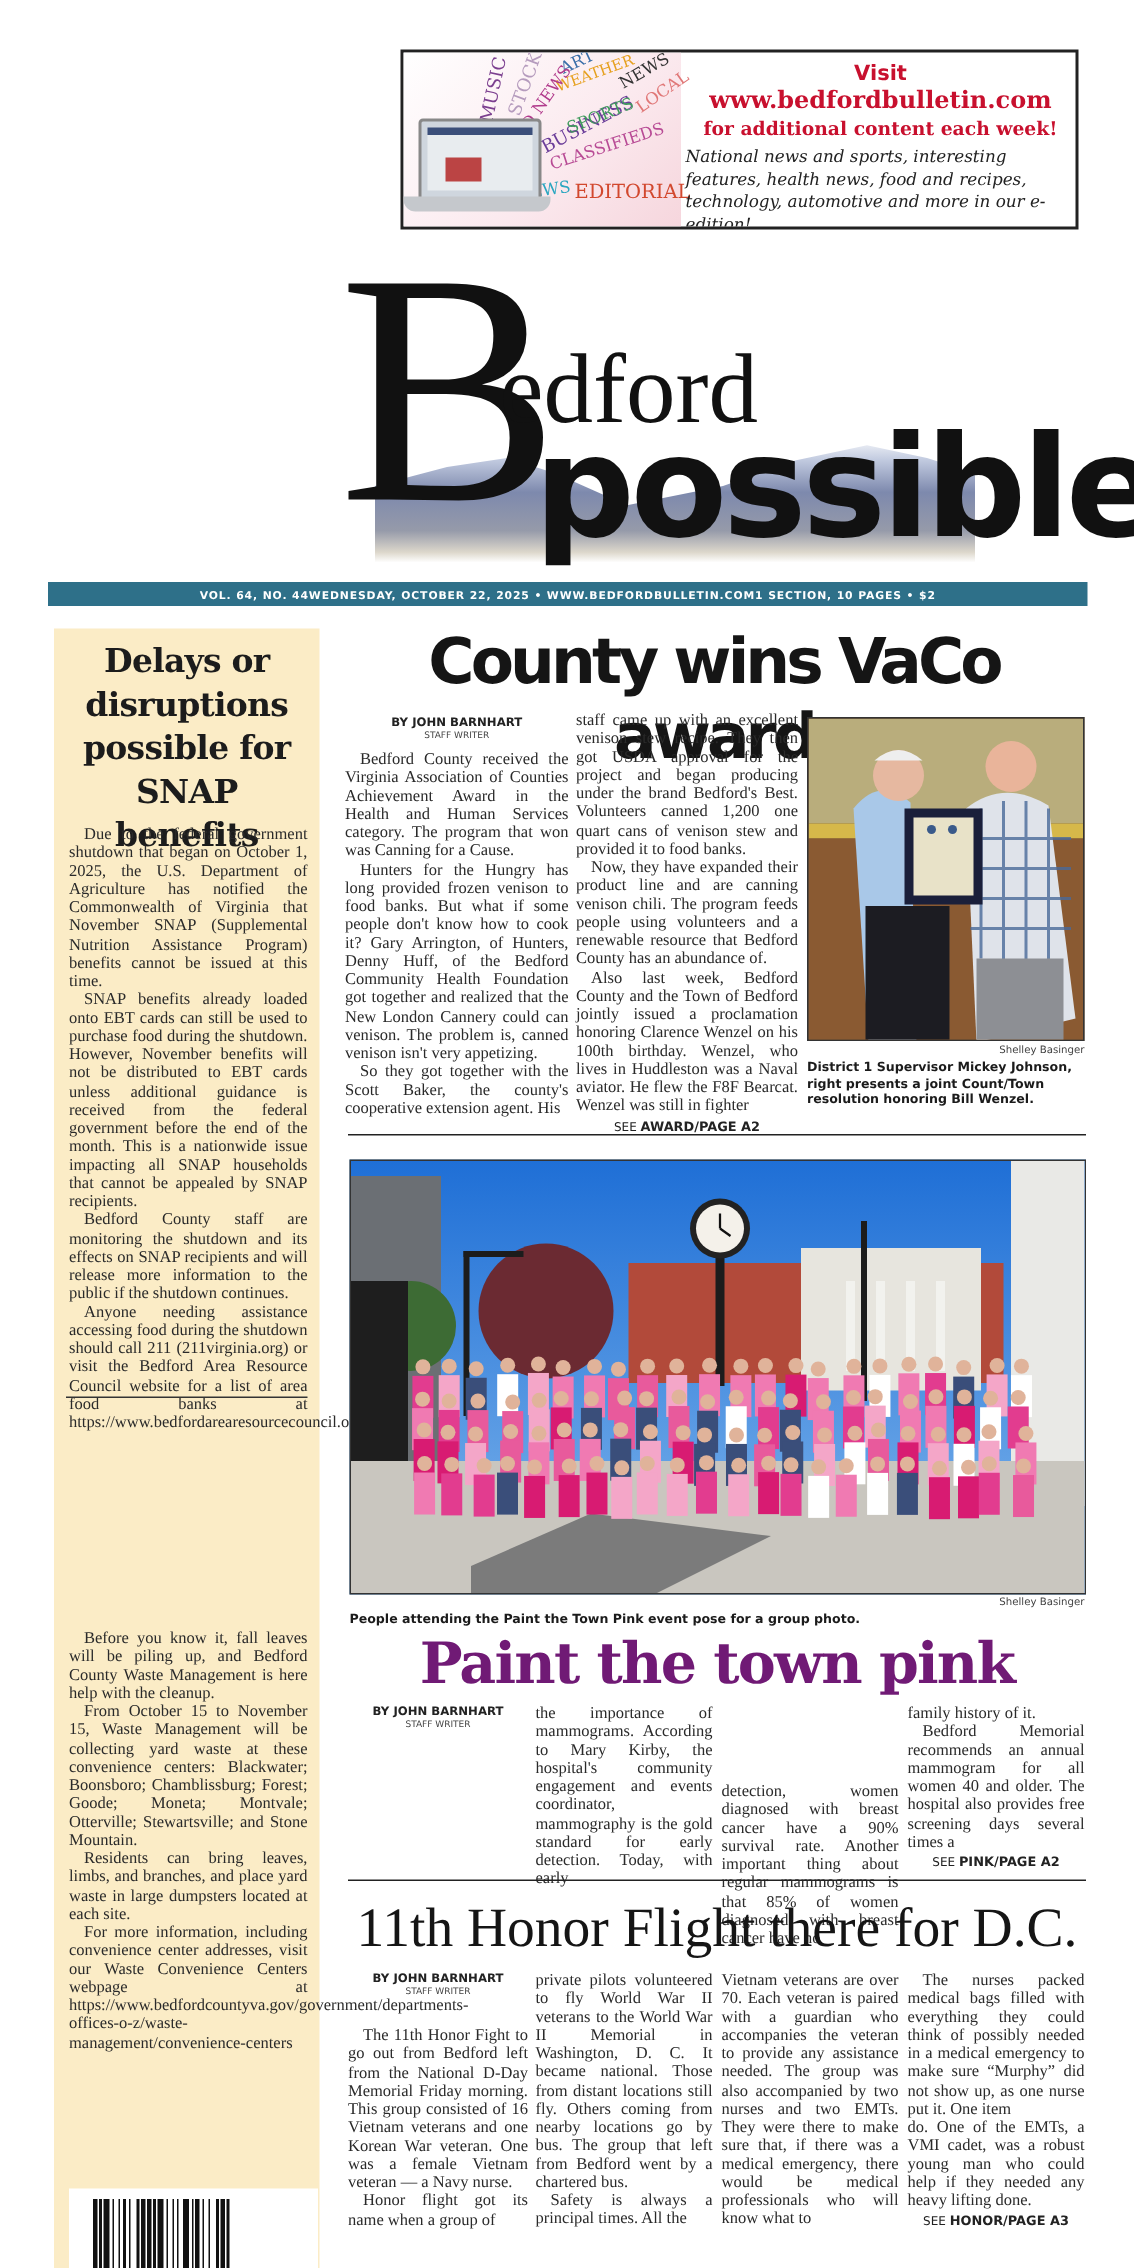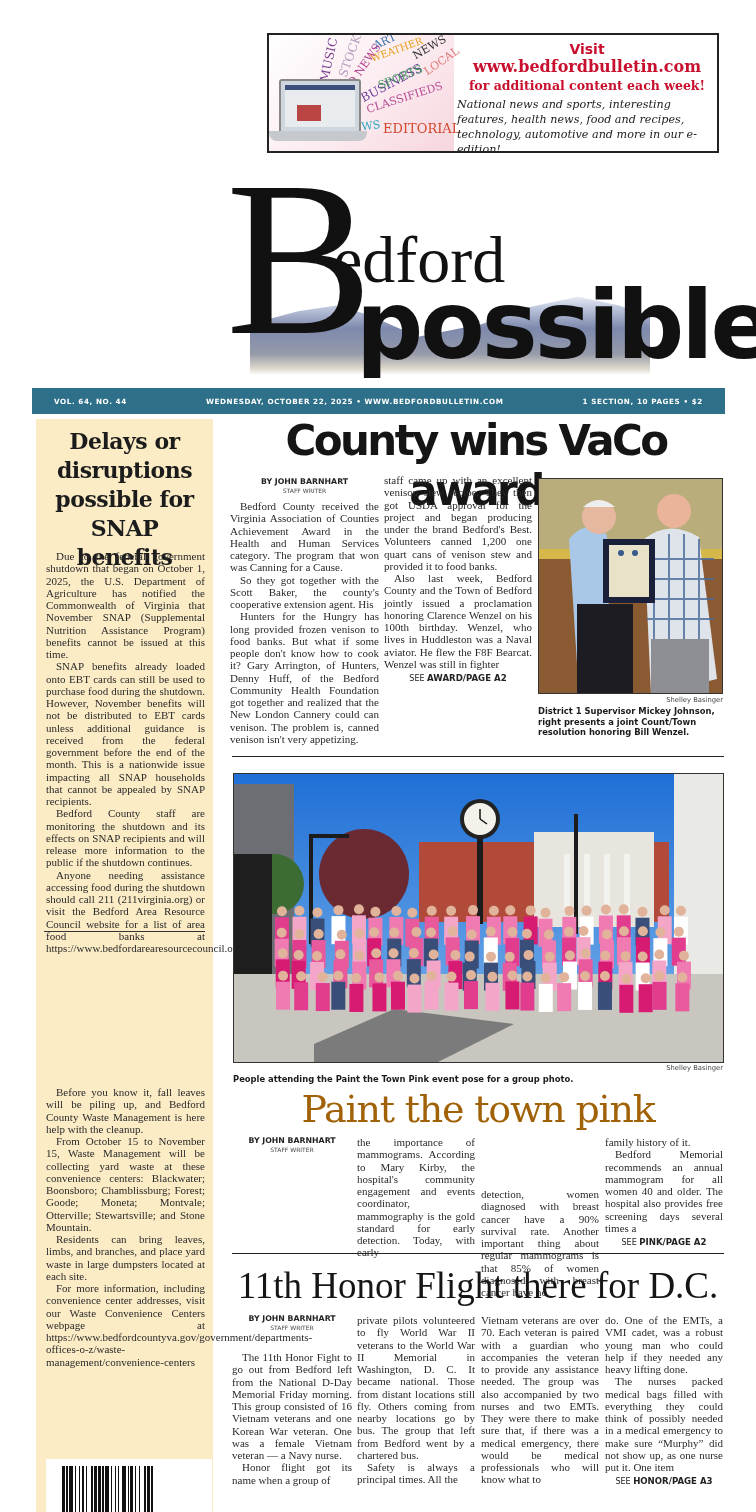--- a/index.html
+++ b/index.html
@@ -21,21 +21,21 @@
   #ad .l3 { font-family:"DejaVu Serif", serif; font-style:italic; font-size:11.2px; color:#222; margin-top:4px; line-height:15px; }
 
   
   #mast { left:220px; top:185px; width:440px; height:198px; }
   #mast .mtn { position:absolute; left:30px; top:105px; width:400px; height:85px; background:linear-gradient(#fff 0%, #b9c3db 20%, #6f7ca4 45%, #8a8fa0 75%, #d9d3c6 92%, #fff 100%); clip-path:polygon(0 40%,12% 25%,22% 18%,30% 30%,42% 55%,58% 40%,70% 20%,82% 8%,92% 18%,100% 30%,100% 100%,0 100%); opacity:.9; }
   #mast .B { position:absolute; left:6px; top:-36px; font-family:"Liberation Serif", serif; font-size:220px; line-height:1; color:#111; }
   #mast .edford { position:absolute; left:113px; top:42px; font-family:"Liberation Serif", serif; font-size:66px; line-height:1; color:#111; }
   #mast .ulletin { position:absolute; left:136px; top:94px; font-family:"DejaVu Sans", sans-serif; font-weight:bold; font-size:94px; letter-spacing:-3px; line-height:1; color:#111; }
 
   
-  #bar { left:32px; top:388px; width:693px; height:26px; background:#2e7089; color:#fff; font-family:"DejaVu Sans", sans-serif; font-weight:bold; font-size:7.2px; letter-spacing:0.6px; display:flex; justify-content:space-between; align-items:center; padding:0 22px; box-sizing:border-box; }
+  #bar { left:32px; top:388px; width:693px; height:16px; background:#2e7089; color:#fff; font-family:"DejaVu Sans", sans-serif; font-weight:bold; font-size:7.2px; letter-spacing:0.6px; display:flex; justify-content:center; align-items:center; padding:0 22px; box-sizing:border-box; }
 
   
   #side { left:36px; top:419px; width:177px; height:1097px; background:#fbecc6; }
   .side-h { font-family:"DejaVu Serif", serif; text-align:center; color:#1c1c1c; }
   #snap-h { position:absolute; left:4px; top:8px; width:169px; font-weight:bold; font-size:22px; line-height:29px; letter-spacing:-0.5px; }
   .body { font-family:"Liberation Serif", serif; font-size:11px; line-height:12.25px; text-align:justify; color:#2a2a2a; }
   .body p { margin:0; text-indent:10px; }
   #snap-b { position:absolute; left:10px; top:131px; width:159px; }
   #side-rule { position:absolute; left:8px; top:512px; width:161px; height:1px; background:#333; }
   #brush-h { position:absolute; left:4px; top:534px; width:169px; font-size:20.5px; line-height:27px; font-family:"DejaVu Serif", serif; }
@@ -53,21 +53,21 @@
   .see { font-family:"DejaVu Sans", sans-serif; font-size:8px; text-align:center; color:#222; margin-top:3px; }
   .see b { font-weight:bold; font-size:8.6px; }
 
   #photo1 { left:538px; top:478px; width:185px; height:216px; background:#6e5234; overflow:hidden; border:1px solid #333; box-sizing:border-box; }
   .credit { font-family:"DejaVu Sans", sans-serif; font-size:6.8px; color:#444; text-align:right; }
   .caption { font-family:"DejaVu Sans", sans-serif; font-weight:bold; font-size:8.4px; line-height:10.5px; color:#1b1b1b; }
 
   #rule1 { left:232px; top:756px; width:492px; height:1px; background:#222; }
   #photo2 { left:233px; top:773px; width:491px; height:290px; overflow:hidden; background:#5aa0e0; border:1px solid #333; box-sizing:border-box; }
 
-  #h2 { left:230px; top:1084px; width:496px; text-align:center; font-family:"DejaVu Serif", serif; font-weight:normal; font-size:38px; letter-spacing:-1.2px; line-height:50px; color:#a16207; }
+  #h2 { left:230px; top:1084px; width:496px; text-align:center; font-family:"DejaVu Serif", serif; font-weight:bold; font-size:38px; letter-spacing:-1.2px; line-height:50px; color:#701a75; }
   #rule2 { left:232px; top:1253px; width:492px; height:1px; background:#222; }
   #h3 { left:230px; top:1263px; width:496px; text-align:center; font-family:"Liberation Serif", serif; font-size:37px; line-height:46px; color:#151515; }
 </style>
 </head>
 <body>
 
 <div id="ad" class="abs">
   <div class="art">
     <span class="word" style="left:62px;top:34px;font-size:12px;color:#7b3f8f;transform:rotate(-78deg);">MUSIC</span>
     <span class="word" style="left:80px;top:30px;font-size:12px;color:#b59bbd;transform:rotate(-70deg);">STOCKS</span>
@@ -183,28 +183,29 @@
 
 <div id="h1" class="abs">County wins VaCo award</div>
 
 <div class="col" style="left:230px;top:477px;width:149px;">
   <div class="byline">
     <div class="n">BY JOHN BARNHART</div>
     <div class="r">STAFF WRITER</div>
   </div>
   <div class="body" style="margin-top:6px;">
     <p>Bedford County received the Virginia Association of Counties Achievement Award in the Health and Human Services category. The program that won was Canning for a Cause.</p>
+    <p>Hunters for the Hungry has long provided frozen venison to food banks. But what if some people don't know how to cook it? Gary Arrington, of Hunters, Denny Huff, of the Bedford Community Health Foundation got together and realized that the New London Cannery could can venison. The problem is, canned venison isn't very appetizing.</p>
     <p>So they got together with the Scott Baker, the county's cooperative extension agent. His</p>
-    <p>Hunters for the Hungry has long provided frozen venison to food banks. But what if some people don't know how to cook it? Gary Arrington, of Hunters, Denny Huff, of the Bedford Community Health Foundation got together and realized that the New London Cannery could can venison. The problem is, canned venison isn't very appetizing.</p>
   </div>
 </div>
 
 <div class="col" style="left:384px;top:474px;width:148px;">
   <div class="body">
     <p style="text-indent:0">staff came up with an excellent venison stew recipe. They then got USDA approval for the project and began producing under the brand Bedford's Best. Volunteers canned 1,200 one quart cans of venison stew and provided it to food banks.</p>
+    <p>Now, they have expanded their product line and are canning venison chili. The program feeds people using volunteers and a renewable resource that Bedford County has an abundance of.</p>
     <p>Also last week, Bedford County and the Town of Bedford jointly issued a proclamation honoring Clarence Wenzel on his 100th birthday. Wenzel, who lives in Huddleston was a Naval aviator. He flew the F8F Bearcat. Wenzel was still in fighter</p>
   </div>
   <div class="see"><span>SEE </span><b>AWARD/PAGE A2</b></div>
 </div>
 
 <div id="photo1" class="abs">
   <svg width="185" height="216" viewBox="0 0 185 216">
     <rect x="0" y="0" width="185" height="70" fill="#b9ad7c"></rect>
     <rect x="0" y="70" width="185" height="10" fill="#d6b84a"></rect>
     <rect x="0" y="80" width="185" height="136" fill="#8a5a32"></rect>
@@ -497,17 +498,17 @@
     <p>Safety is always a principal times. All the</p>
   </div>
 </div>
 <div class="col" style="left:481px;top:1314px;width:118px;">
   <div class="body">
       <p style="text-indent:0">Vietnam veterans are over 70. Each veteran is paired with a guardian who accompanies the veteran to provide any assistance needed. The group was also accompanied by two nurses and two EMTs. They were there to make sure that, if there was a medical emergency, there would be medical professionals who will know what to</p>
     </div>
 </div>
 <div class="col" style="left:605px;top:1314px;width:118px;">
   <div class="body">
+    <p>The nurses packed medical bags filled with everything they could think of possibly needed in a medical emergency to make sure “Murphy” did not show up, as one nurse put it. One item</p>
     <p style="text-indent:0">do. One of the EMTs, a VMI cadet, was a robust young man who could help if they needed any heavy lifting done.</p>
-    <p>The nurses packed medical bags filled with everything they could think of possibly needed in a medical emergency to make sure “Murphy” did not show up, as one nurse put it. One item</p>
   </div>
   <div class="see"><span>SEE </span><b>HONOR/PAGE A3</b></div>
 </div>
 
 </body></html>

